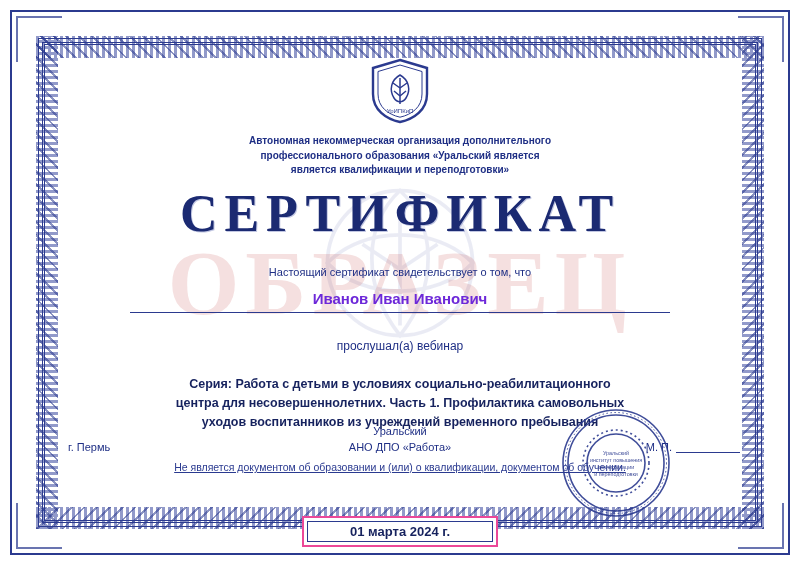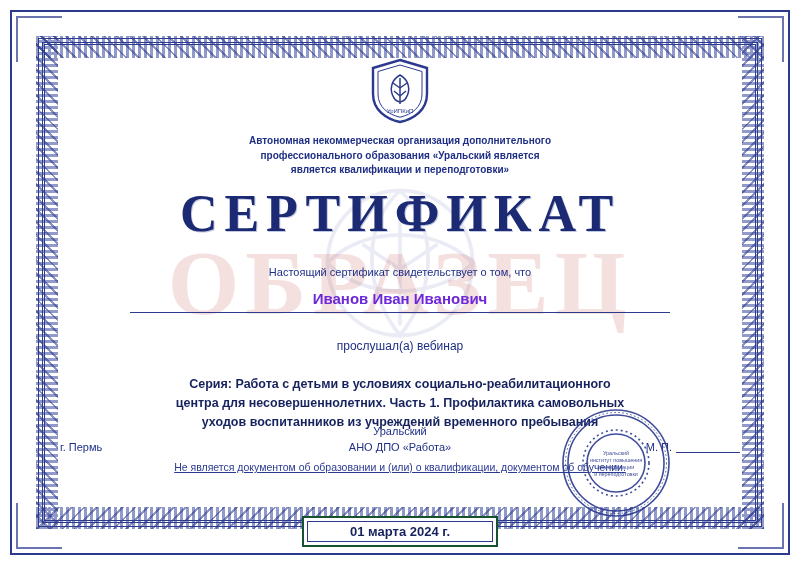--- a/index.html
+++ b/index.html
@@ -198,21 +198,21 @@
   
   .sign-row {
     position: absolute;
     left: 0;
     right: 0;
     bottom: 62px;
     height: 40px;
   }
   .city {
     position: absolute;
-    left: 8px;
+    left: 16px;
     bottom: 0;
     font-size: 11px;
     color: #1f2f85;
   }
   .director {
     position: absolute;
     left: 50%;
     transform: translateX(-50%);
     bottom: -2px;
     font-size: 11px;
@@ -258,21 +258,21 @@
     opacity: .9;
   }
 
   
   .date-box {
     position: absolute;
     left: 50%;
     transform: translateX(-50%);
     bottom: 18px;
     z-index: 4;
-    border: 2px solid #14532d;
+    border: 2px solid #ec4899;
     background: #fff;
     padding: 6px 46px;
     font-size: 13px;
     font-weight: 700;
     color: #16225e;
   }
   .date-box::after {
     content: "";
     position: absolute;
     left: 3px; right: 3px; top: 3px; bottom: 3px;

